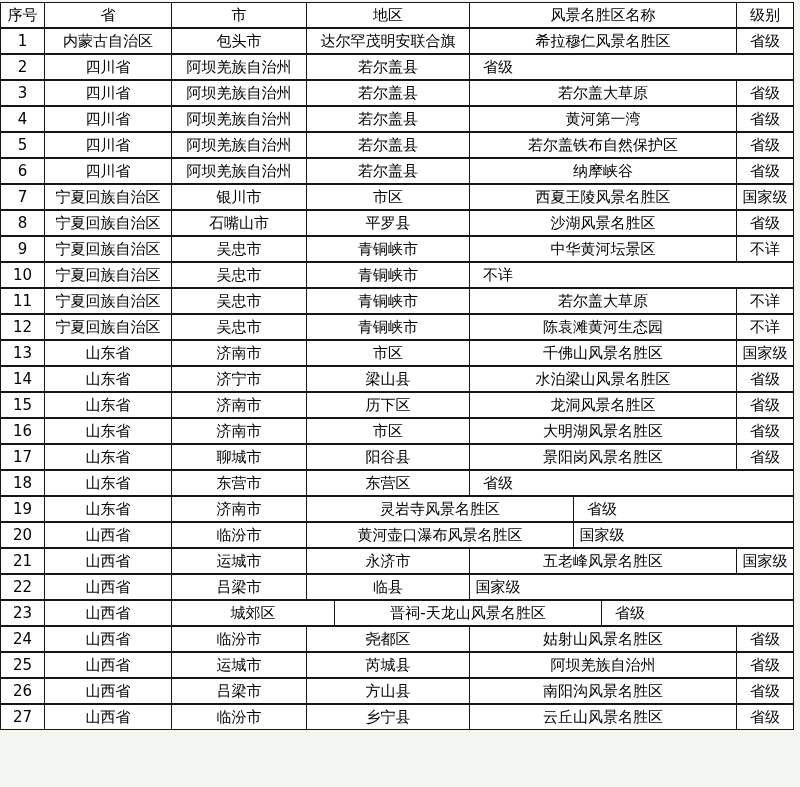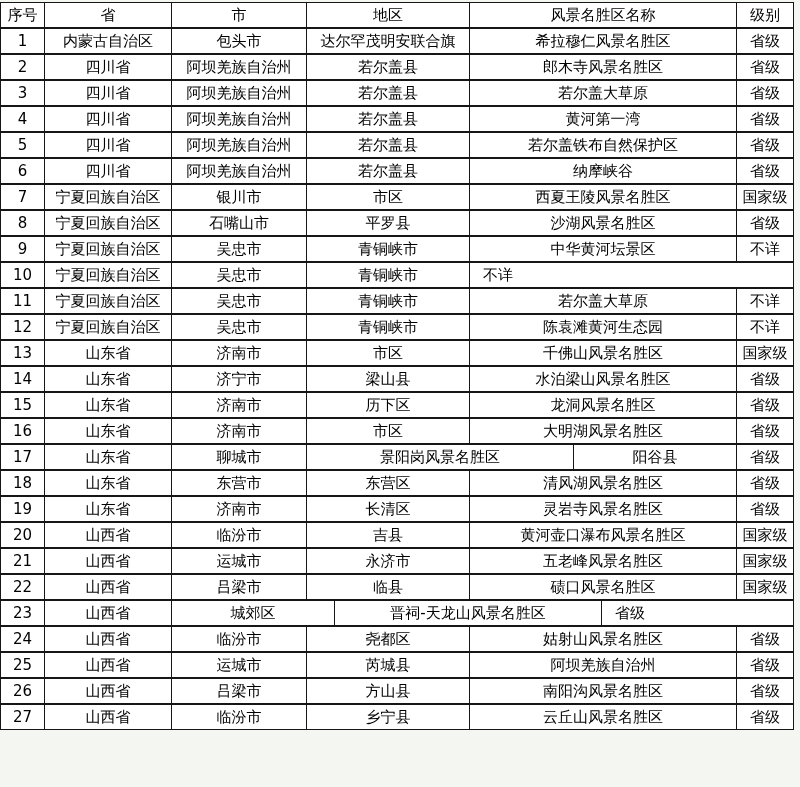--- a/index.html
+++ b/index.html
@@ -68,21 +68,20 @@
         <div class="tcell c2">包头市</div>
         <div class="tcell c3">达尔罕茂明安联合旗</div>
         <div class="tcell c4">希拉穆仁风景名胜区</div>
         <div class="tcell c5">省级</div>
       </div>
       <div class="trow">
         <div class="tcell c0">2</div>
         <div class="tcell c1">四川省</div>
         <div class="tcell c2">阿坝羌族自治州</div>
         <div class="tcell c3">若尔盖县</div>
-        <div class="tcell c4">郎木寺风景名胜区</div>
         <div class="tcell c5">省级</div>
       </div>
       <div class="trow">
         <div class="tcell c0">3</div>
         <div class="tcell c1">四川省</div>
         <div class="tcell c2">阿坝羌族自治州</div>
         <div class="tcell c3">若尔盖县</div>
         <div class="tcell c4">若尔盖大草原</div>
         <div class="tcell c5">省级</div>
       </div>
@@ -186,62 +185,58 @@
         <div class="tcell c1">山东省</div>
         <div class="tcell c2">济南市</div>
         <div class="tcell c3">市区</div>
         <div class="tcell c4">大明湖风景名胜区</div>
         <div class="tcell c5">省级</div>
       </div>
       <div class="trow">
         <div class="tcell c0">17</div>
         <div class="tcell c1">山东省</div>
         <div class="tcell c2">聊城市</div>
+        <div class="tcell c3">阳谷县</div>
         <div class="tcell c4">景阳岗风景名胜区</div>
-        <div class="tcell c3">阳谷县</div>
         <div class="tcell c5">省级</div>
       </div>
       <div class="trow">
         <div class="tcell c0">18</div>
         <div class="tcell c1">山东省</div>
         <div class="tcell c2">东营市</div>
         <div class="tcell c3">东营区</div>
-        <div class="tcell c4">清风湖风景名胜区</div>
         <div class="tcell c5">省级</div>
       </div>
       <div class="trow">
         <div class="tcell c0">19</div>
         <div class="tcell c1">山东省</div>
         <div class="tcell c2">济南市</div>
-        <div class="tcell c3">长清区</div>
         <div class="tcell c4">灵岩寺风景名胜区</div>
         <div class="tcell c5">省级</div>
       </div>
       <div class="trow">
         <div class="tcell c0">20</div>
         <div class="tcell c1">山西省</div>
         <div class="tcell c2">临汾市</div>
-        <div class="tcell c3">吉县</div>
         <div class="tcell c4">黄河壶口瀑布风景名胜区</div>
         <div class="tcell c5">国家级</div>
       </div>
       <div class="trow">
         <div class="tcell c0">21</div>
         <div class="tcell c1">山西省</div>
         <div class="tcell c2">运城市</div>
         <div class="tcell c3">永济市</div>
         <div class="tcell c4">五老峰风景名胜区</div>
         <div class="tcell c5">国家级</div>
       </div>
       <div class="trow">
         <div class="tcell c0">22</div>
         <div class="tcell c1">山西省</div>
         <div class="tcell c2">吕梁市</div>
         <div class="tcell c3">临县</div>
-        <div class="tcell c4">碛口风景名胜区</div>
         <div class="tcell c5">国家级</div>
       </div>
       <div class="trow">
         <div class="tcell c0">23</div>
         <div class="tcell c1">山西省</div>
         <div class="tcell c3">城郊区</div>
         <div class="tcell c4">晋祠-天龙山风景名胜区</div>
         <div class="tcell c5">省级</div>
       </div>
       <div class="trow">

